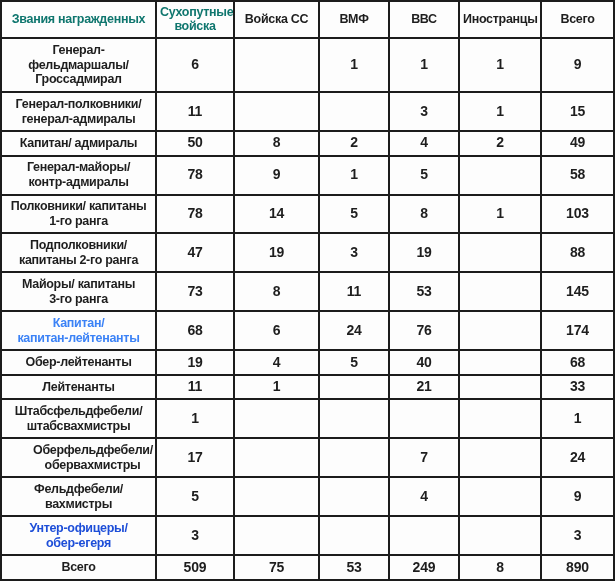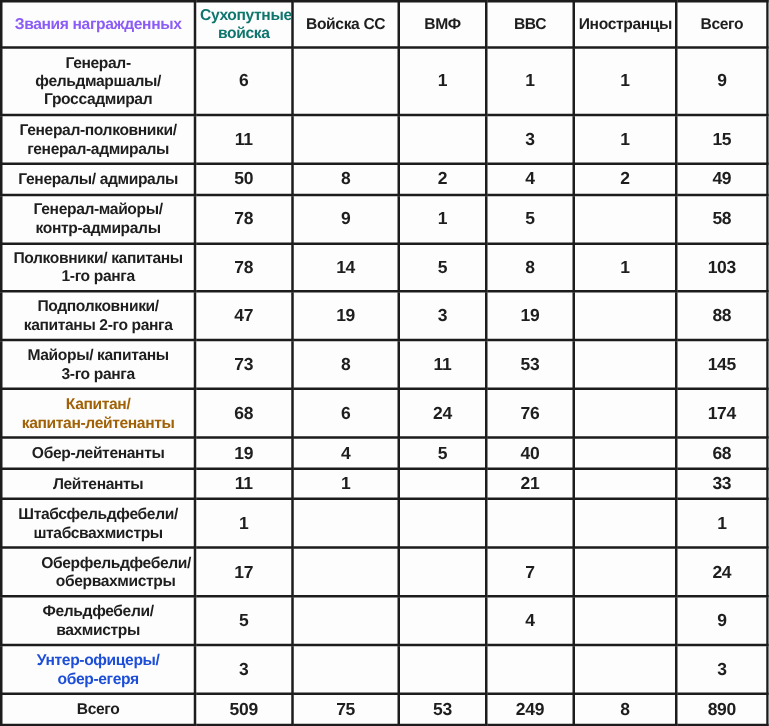--- a/index.html
+++ b/index.html
@@ -65,21 +65,21 @@
       <col style="width:155px">
       <col style="width:78px">
       <col style="width:85px">
       <col style="width:70px">
       <col style="width:70px">
       <col style="width:82px">
       <col style="width:73px">
     </colgroup>
     <thead>
       <tr id="headRow">
-          <th style="border-color: rgb(28, 28, 28); color: #8b5cf6;">Звания награжденных</th>
+          <th style="border-color: rgb(28, 28, 28); color: #0f766e;">Звания награжденных</th>
           <th style="border-color: rgb(28, 28, 28); color: #0f766e;">Сухопутные
 войска</th>
           <th style="border-color: rgb(28, 28, 28); color: rgb(30, 30, 30);">Войска СС</th>
           <th style="border-color: rgb(28, 28, 28); color: rgb(30, 30, 30);">ВМФ</th>
           <th style="border-color: rgb(28, 28, 28); color: rgb(30, 30, 30);">ВВС</th>
           <th style="border-color: rgb(28, 28, 28); color: rgb(30, 30, 30);">Иностранцы</th>
           <th style="border-color: rgb(28, 28, 28); color: rgb(30, 30, 30);">Всего</th>
         </tr>
     </thead>
     <tbody id="bodyRows">
@@ -98,21 +98,21 @@
           <td class="label" style="border-color: rgb(28, 28, 28); color: rgb(30, 30, 30);">Генерал-полковники/
 генерал-адмиралы</td>
           <td class="num" style="border-color: rgb(28, 28, 28); color: rgb(30, 30, 30);">11</td>
           <td class="num" style="border-color: rgb(28, 28, 28); color: rgb(30, 30, 30);"></td>
           <td class="num" style="border-color: rgb(28, 28, 28); color: rgb(30, 30, 30);"></td>
           <td class="num" style="border-color: rgb(28, 28, 28); color: rgb(30, 30, 30);">3</td>
           <td class="num" style="border-color: rgb(28, 28, 28); color: rgb(30, 30, 30);">1</td>
           <td class="num" style="border-color: rgb(28, 28, 28); color: rgb(30, 30, 30);">15</td>
         </tr>
         <tr>
-          <td class="label" style="border-color: rgb(28, 28, 28); color: rgb(30, 30, 30);">Генералы/ адмиралы</td>
+          <td class="label" style="border-color: rgb(28, 28, 28); color: rgb(30, 30, 30);">Капитан/ адмиралы</td>
           <td class="num" style="border-color: rgb(28, 28, 28); color: rgb(30, 30, 30);">50</td>
           <td class="num" style="border-color: rgb(28, 28, 28); color: rgb(30, 30, 30);">8</td>
           <td class="num" style="border-color: rgb(28, 28, 28); color: rgb(30, 30, 30);">2</td>
           <td class="num" style="border-color: rgb(28, 28, 28); color: rgb(30, 30, 30);">4</td>
           <td class="num" style="border-color: rgb(28, 28, 28); color: rgb(30, 30, 30);">2</td>
           <td class="num" style="border-color: rgb(28, 28, 28); color: rgb(30, 30, 30);">49</td>
         </tr>
         <tr>
           <td class="label" style="border-color: rgb(28, 28, 28); color: rgb(30, 30, 30); margin-top: 48px;">Генерал-майоры/
 контр-адмиралы</td>
@@ -147,21 +147,21 @@
           <td class="label" style="border-color: rgb(28, 28, 28); color: rgb(30, 30, 30);">Майоры/ капитаны
 3-го ранга</td>
           <td class="num" style="border-color: rgb(28, 28, 28); color: rgb(30, 30, 30);">73</td>
           <td class="num" style="border-color: rgb(28, 28, 28); color: rgb(30, 30, 30);">8</td>
           <td class="num" style="border-color: rgb(28, 28, 28); color: rgb(30, 30, 30);">11</td>
           <td class="num" style="border-color: rgb(28, 28, 28); color: rgb(30, 30, 30);">53</td>
           <td class="num" style="border-color: rgb(28, 28, 28); color: rgb(30, 30, 30);"></td>
           <td class="num" style="border-color: rgb(28, 28, 28); color: rgb(30, 30, 30);">145</td>
         </tr>
         <tr>
-          <td class="label" style="border-color: rgb(28, 28, 28); color: #a16207; margin-top: 24px;">Капитан/
+          <td class="label" style="border-color: rgb(28, 28, 28); color: #3b82f6; margin-top: 24px;">Капитан/
 капитан-лейтенанты</td>
           <td class="num" style="border-color: rgb(28, 28, 28); color: rgb(30, 30, 30);">68</td>
           <td class="num" style="border-color: rgb(28, 28, 28); color: rgb(30, 30, 30);">6</td>
           <td class="num" style="border-color: rgb(28, 28, 28); color: rgb(30, 30, 30);">24</td>
           <td class="num" style="border-color: rgb(28, 28, 28); color: rgb(30, 30, 30);">76</td>
           <td class="num" style="border-color: rgb(28, 28, 28); color: rgb(30, 30, 30);"></td>
           <td class="num" style="border-color: rgb(28, 28, 28); color: rgb(30, 30, 30);">174</td>
         </tr>
         <tr>
           <td class="label" style="border-color: rgb(28, 28, 28); color: rgb(30, 30, 30);">Обер-лейтенанты</td>

